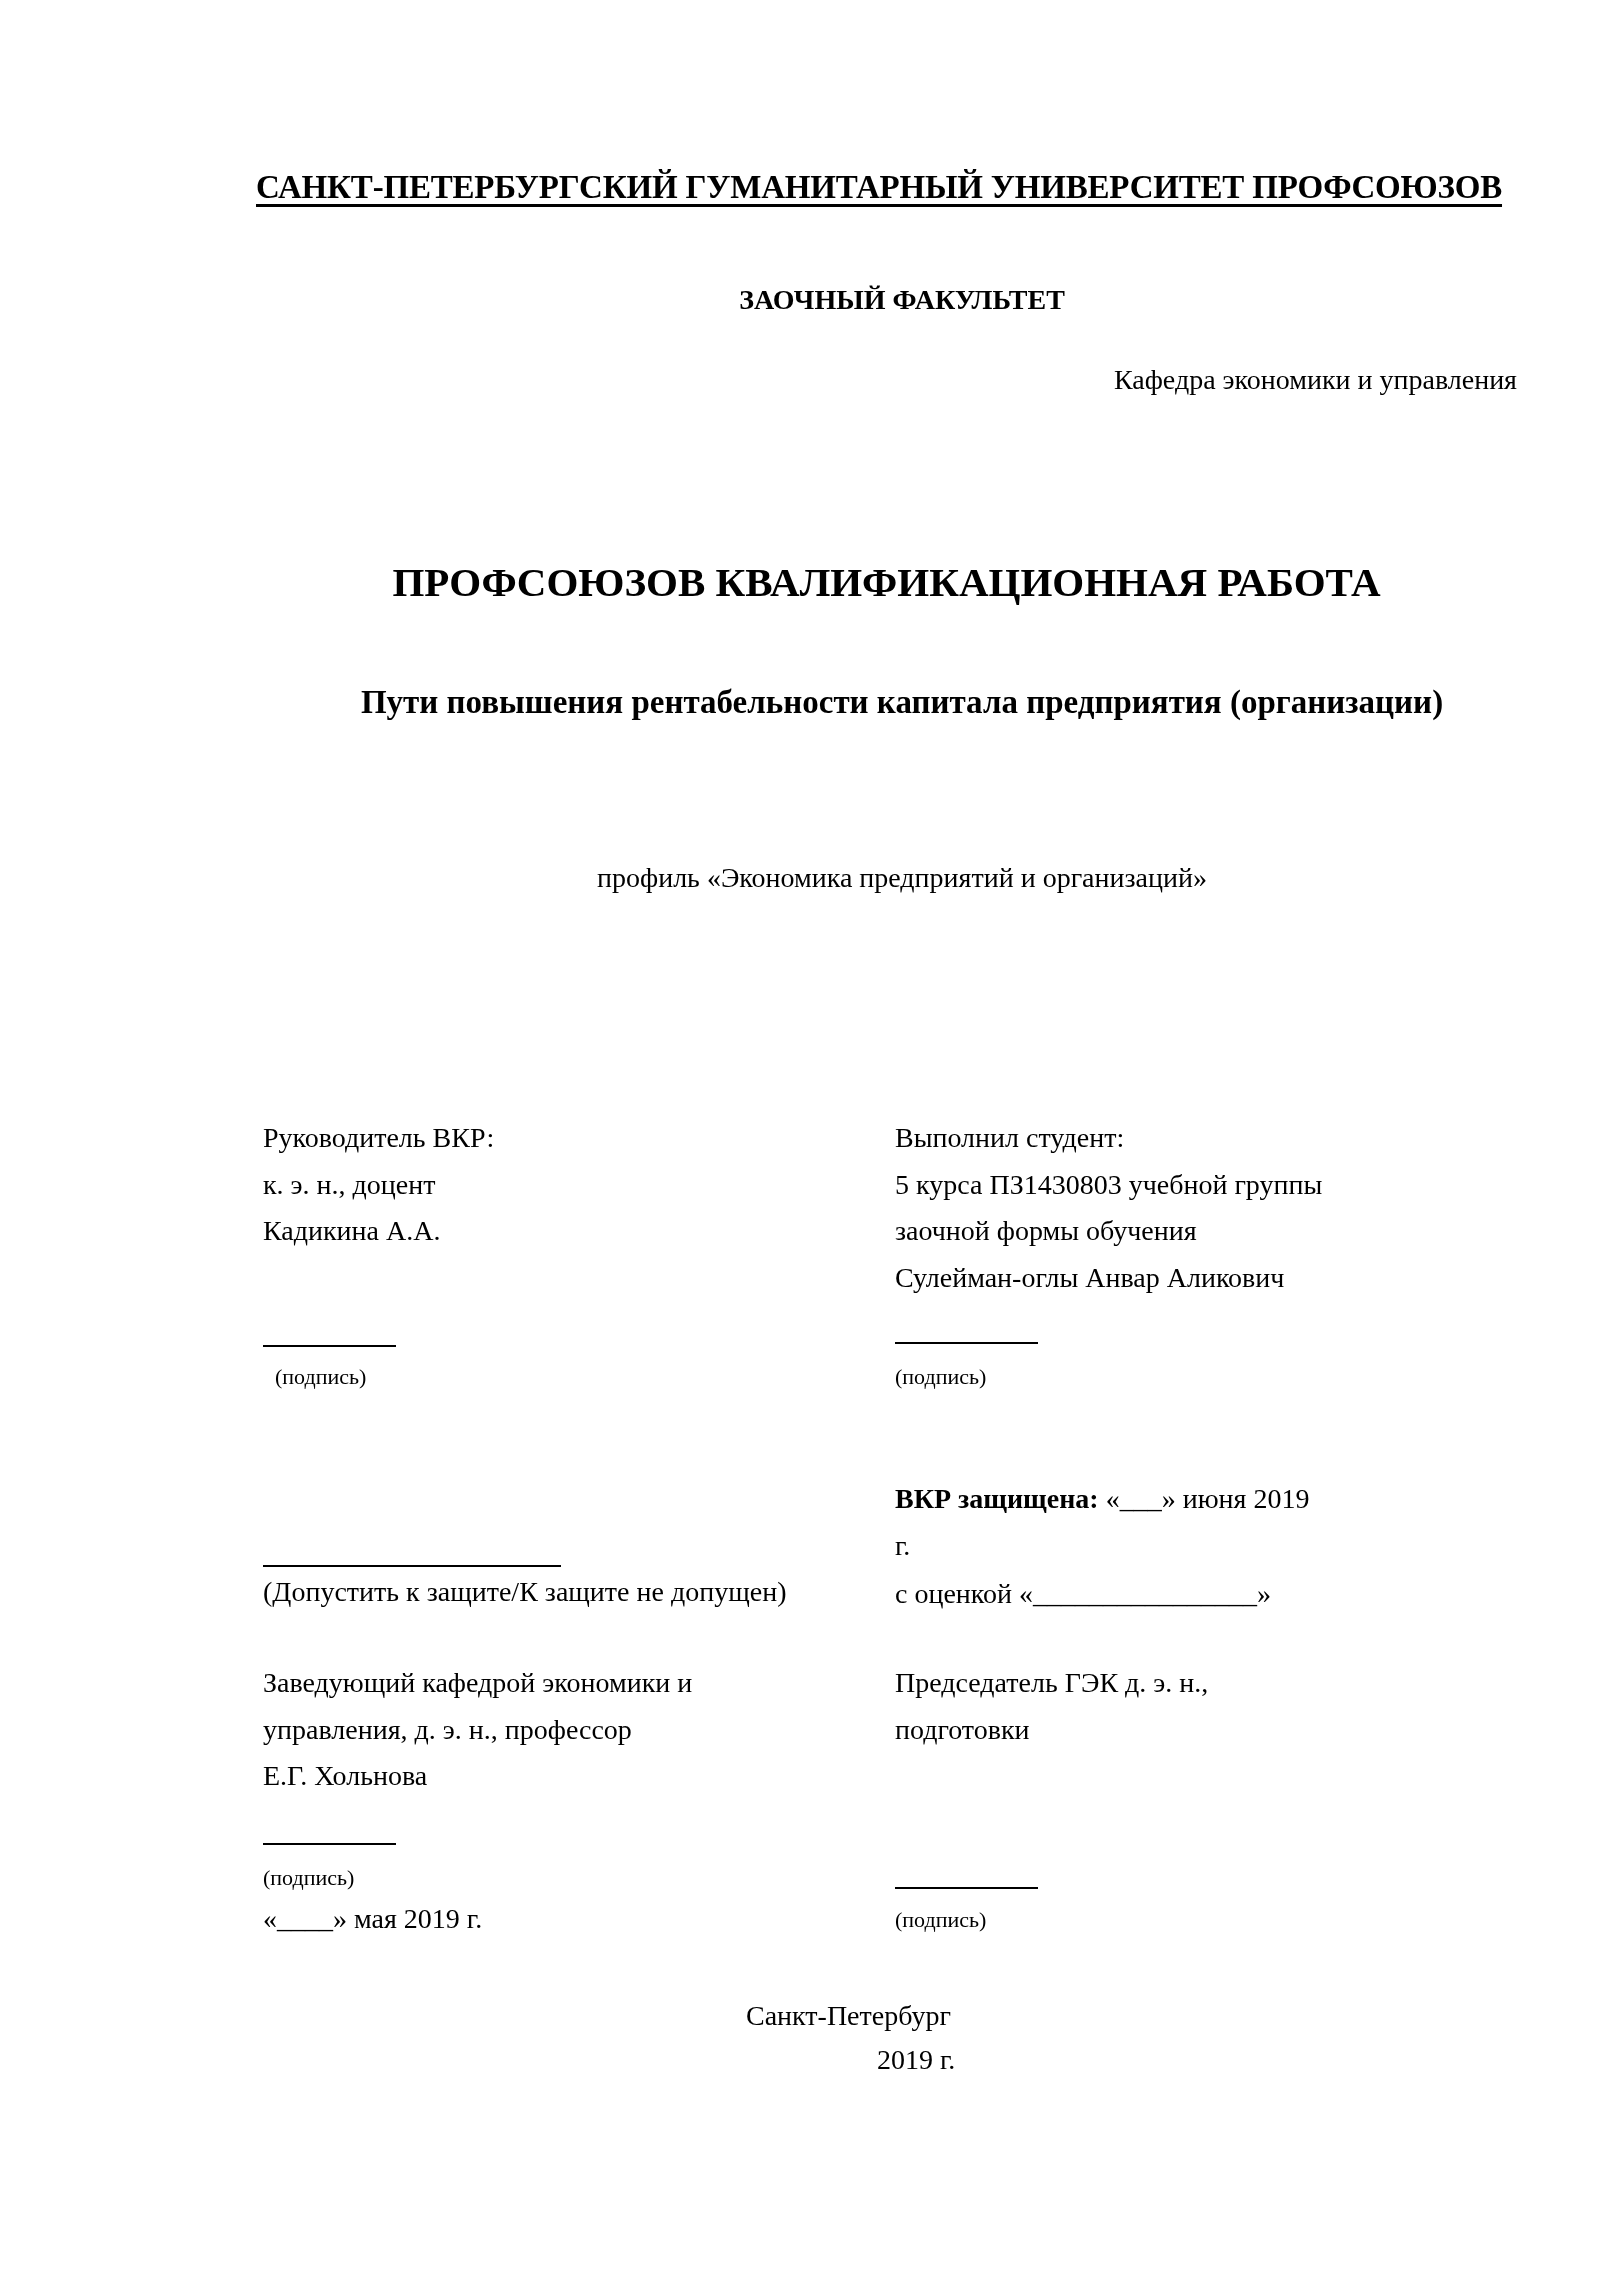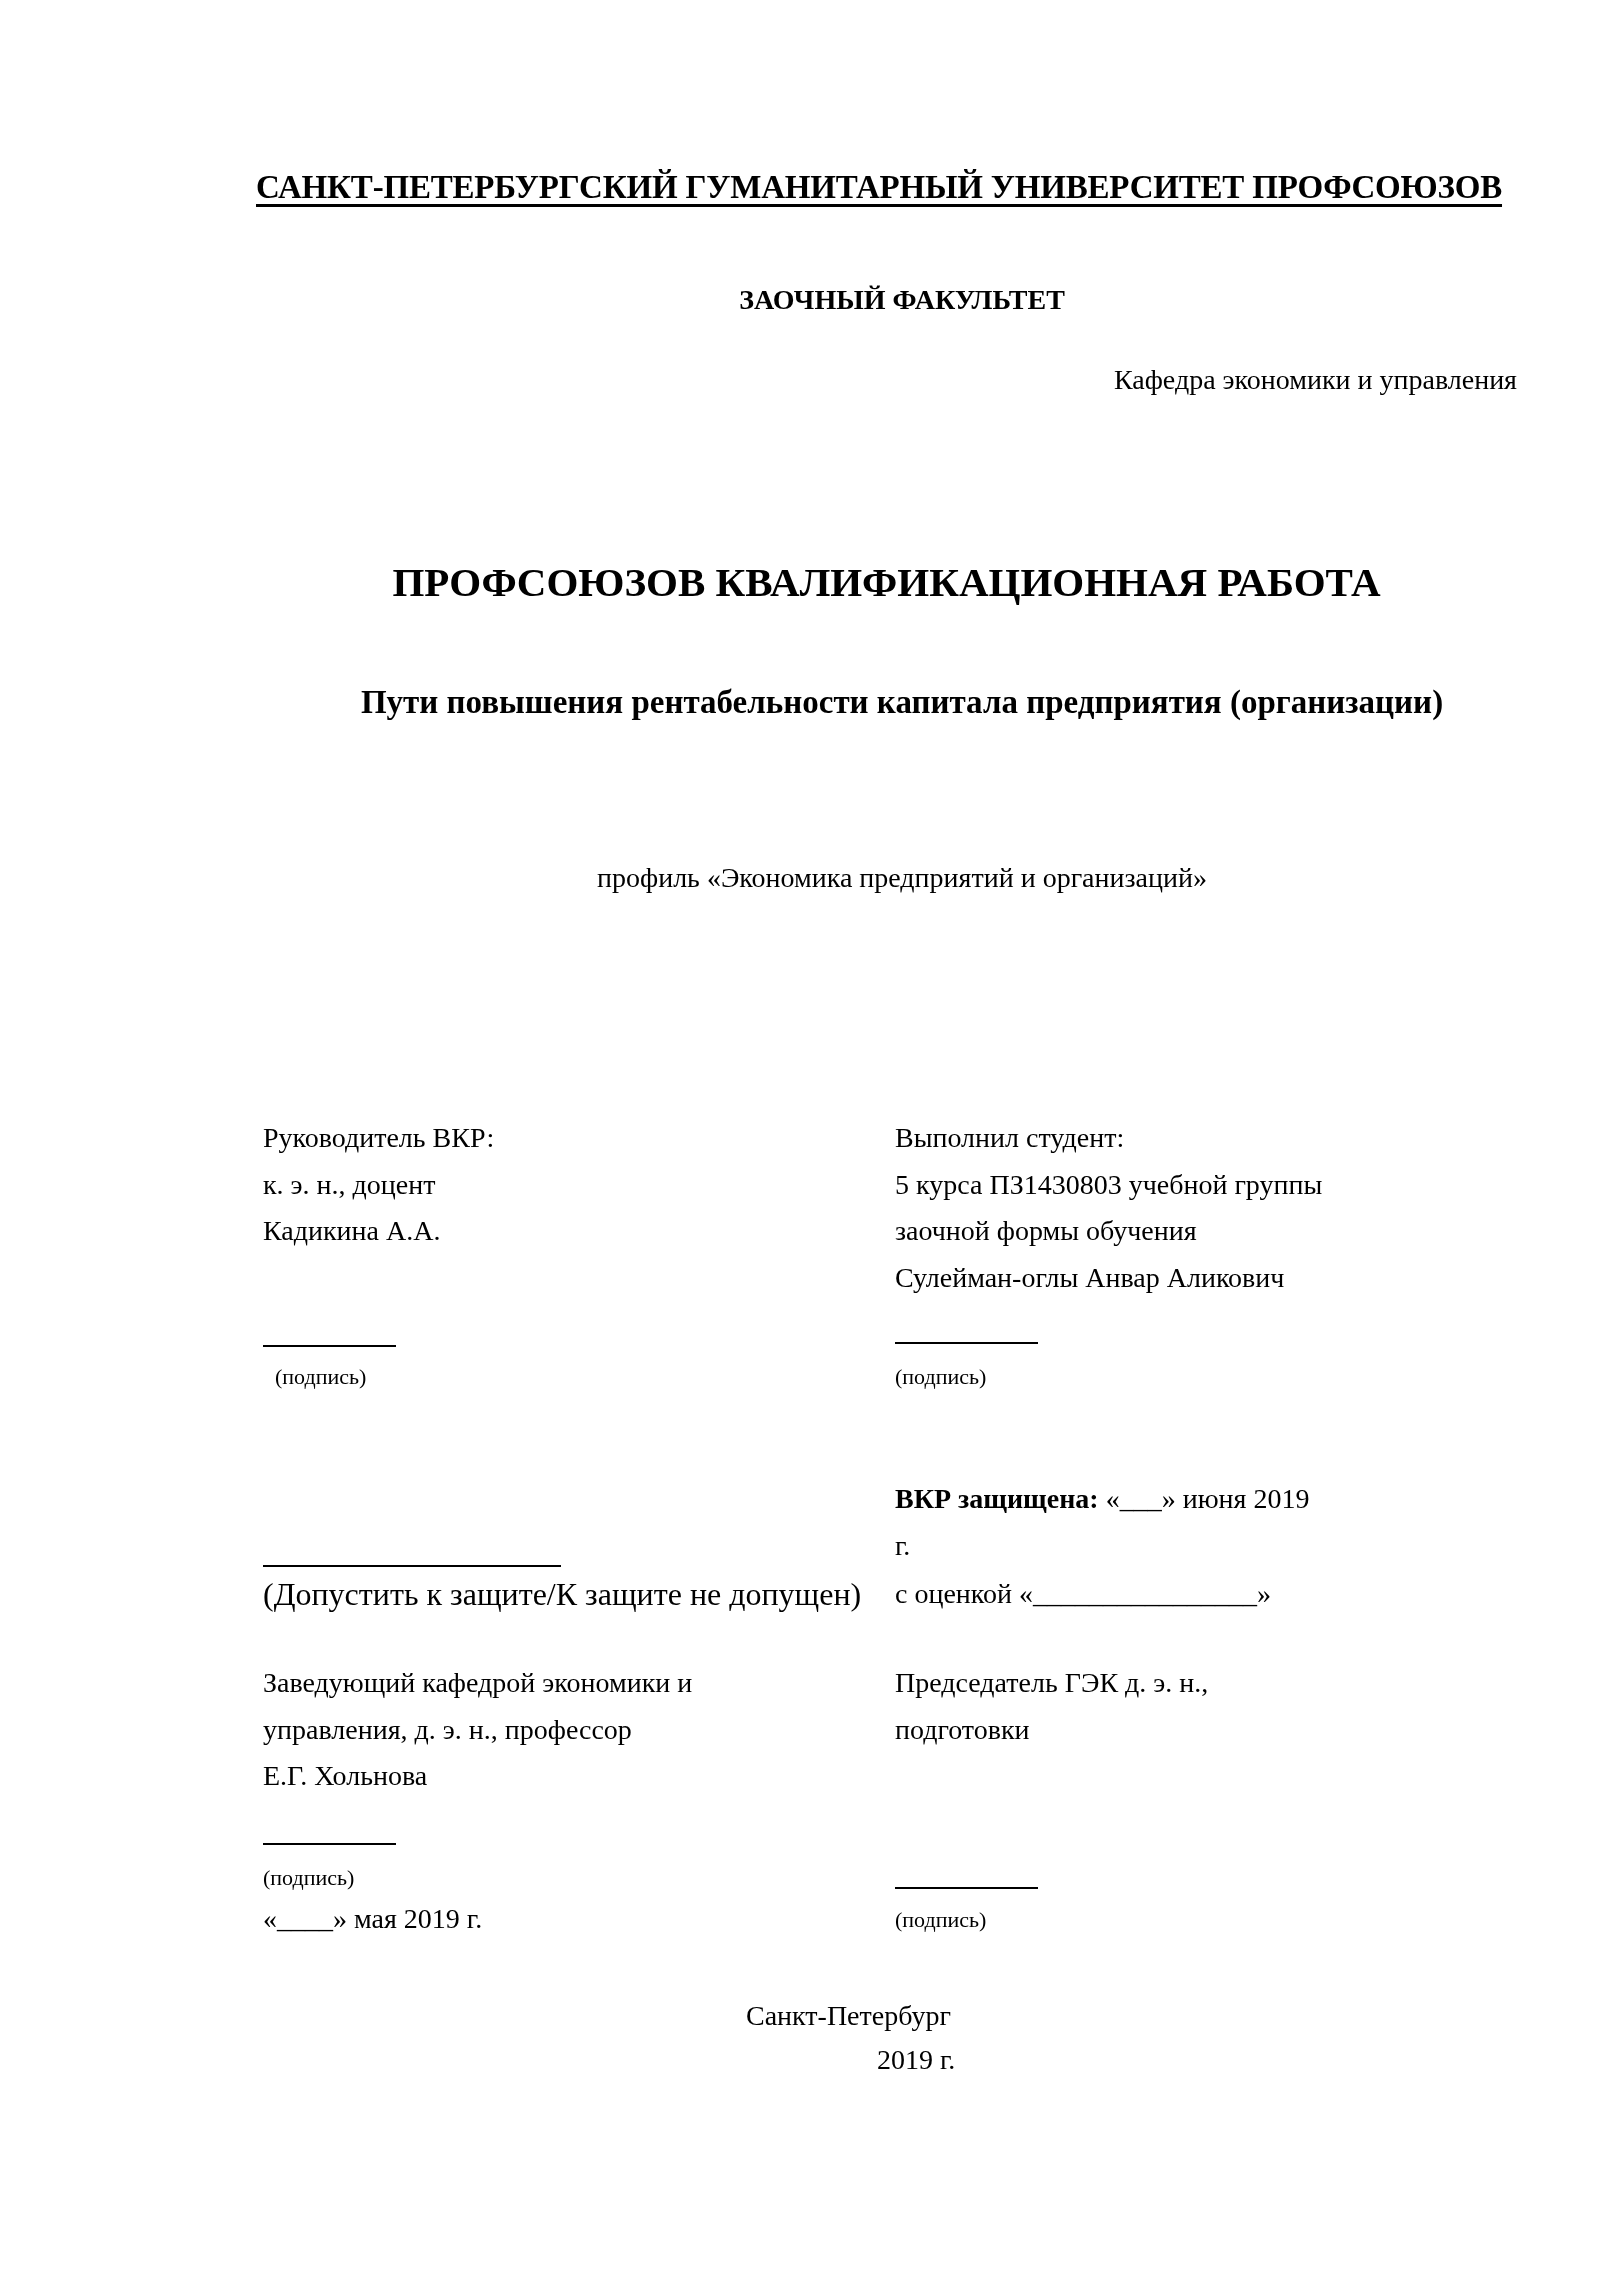--- a/index.html
+++ b/index.html
@@ -44,21 +44,21 @@
     <div class="abs f46" style="left:879px; top:1124px;">Выполнил студент:</div>
     <div class="abs f46" style="left:879px; top:1171px;">5 курса ПЗ1430803 учебной группы</div>
     <div class="abs f46" style="left:879px; top:1217px;">заочной формы обучения</div>
     <div class="abs f46" style="left:879px; top:1264px;">Сулейман-оглы Анвар Аликович</div>
     <div class="sigline" style="left:879px; top:1342px; width:143px;"></div>
     <div class="abs f28" style="left:879px; top:1366px;">(подпись)</div>
   </div>
 
   <div>
     <div class="sigline" style="left:247px; top:1565px; width:298px;"></div>
-    <div class="abs f28" style="left:247px; top:1578px; font-size:32px;">(Допустить к защите/К защите не допущен)</div>
+    <div class="abs f28" style="left:247px; top:1578px; font-size:28px;">(Допустить к защите/К защите не допущен)</div>
   </div>
 
   <div>
     <div class="abs f46" style="left:879px; top:1485px;">
       <span class="bold">ВКР  защищена:</span>
       <span>«___» июня  2019</span>
     </div>
     <div class="abs f46" style="left:879px; top:1532px;">г.</div>
     <div class="abs f46" style="left:879px; top:1580px;">с оценкой «________________»</div>
   </div>

